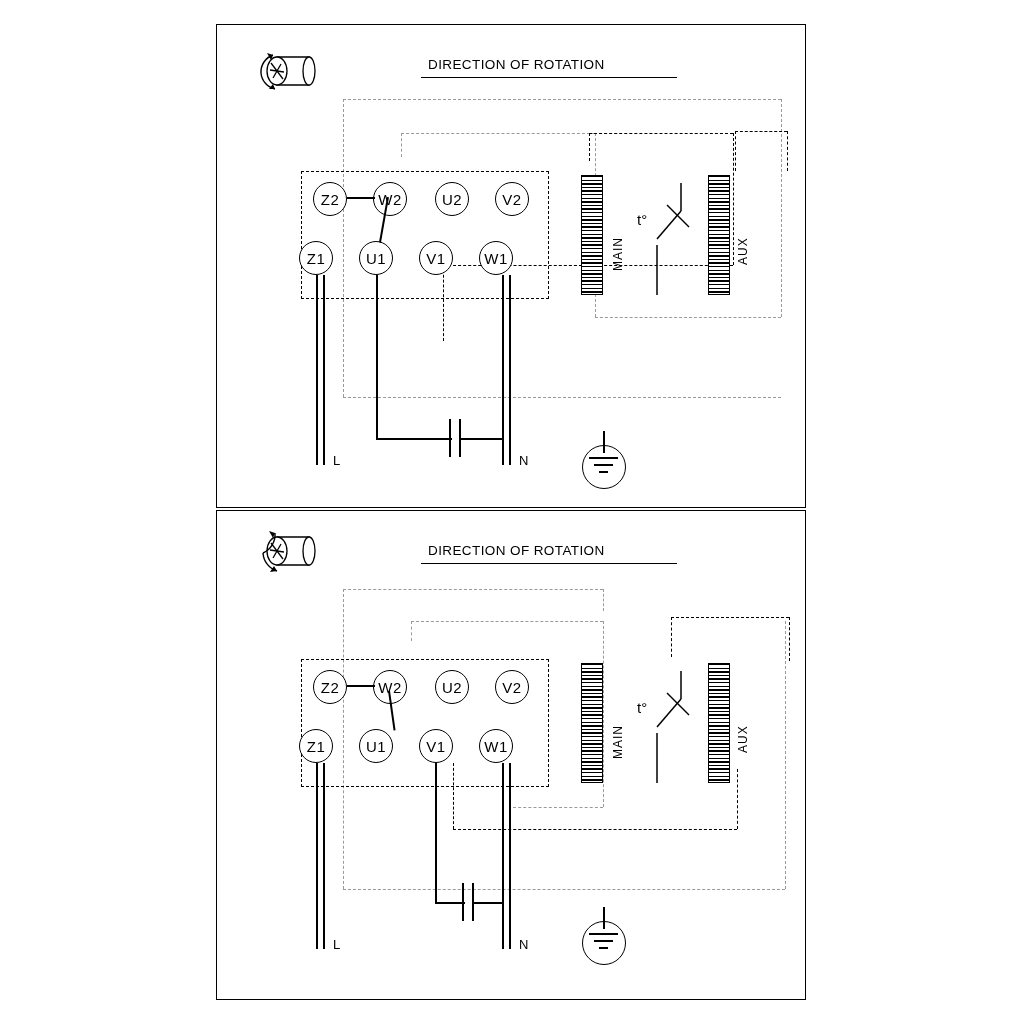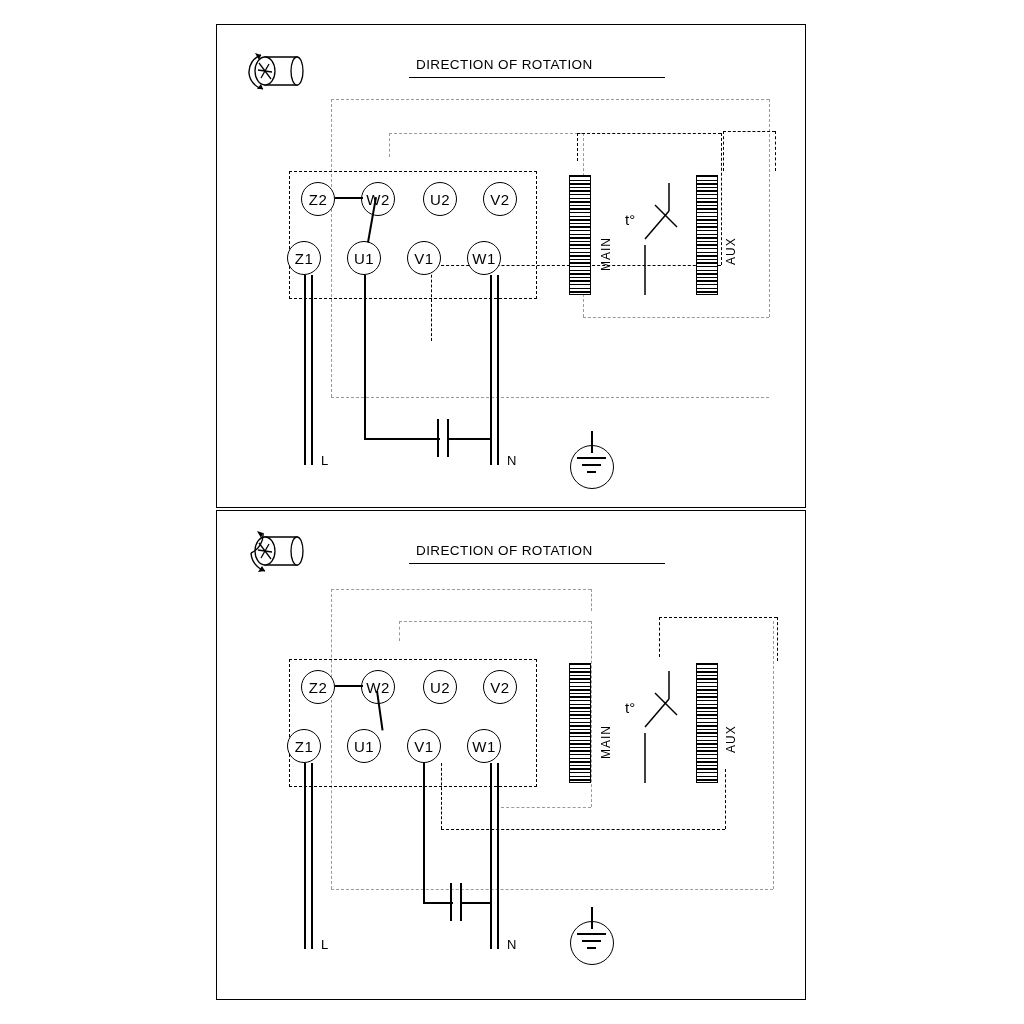--- a/index.html
+++ b/index.html
@@ -1,21 +1,21 @@
 <!DOCTYPE html>
 <html><head>
 <meta charset="utf-8">
 <style>
   html,body{margin:0;padding:0;background:#ffffff;}
   body{width:1024px;height:1024px;font-family:"Liberation Sans",sans-serif;}
   .page{position:relative;width:1024px;height:1024px;}
 
   .outer-frame{position:absolute;border:1.5px solid #000;box-sizing:border-box;}
 
-  .panel{position:absolute;left:4px;top:0;width:100%;height:100%;}
+  .panel{position:absolute;left:16px;top:0;width:100%;height:100%;}
 
   
   .lbl{position:absolute;font-size:13px;color:#000;white-space:nowrap;}
   .lbl-title{font-size:13.5px;letter-spacing:.4px;}
   .lbl-vert{position:absolute;font-size:12px;letter-spacing:1px;
             transform-origin:0 0;transform:rotate(-90deg);white-space:nowrap;}
 
   
   .sline{position:absolute;background:#000;}
   .dline{position:absolute;border-top:1px dashed #000;}

